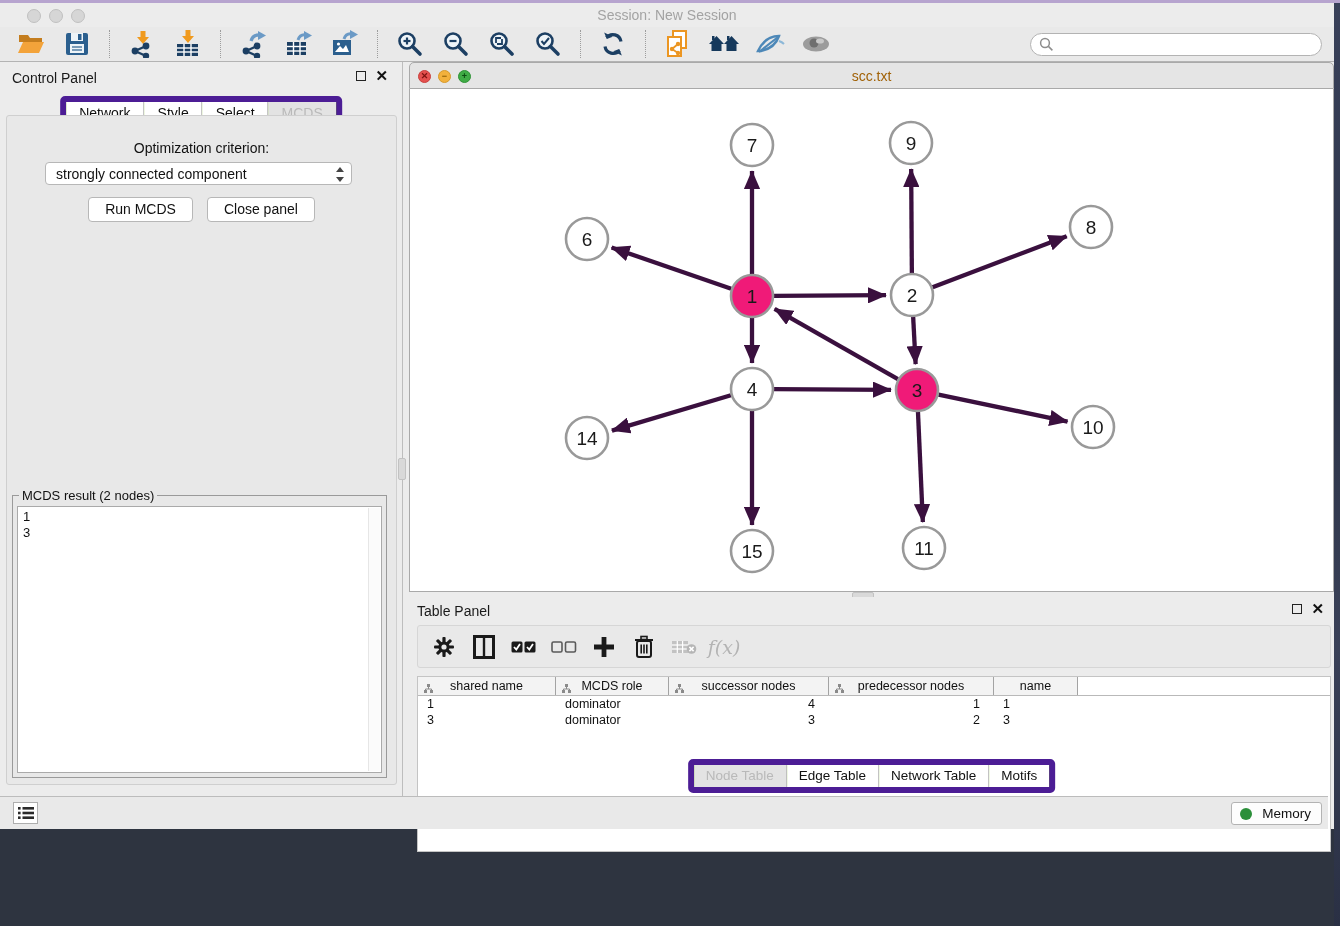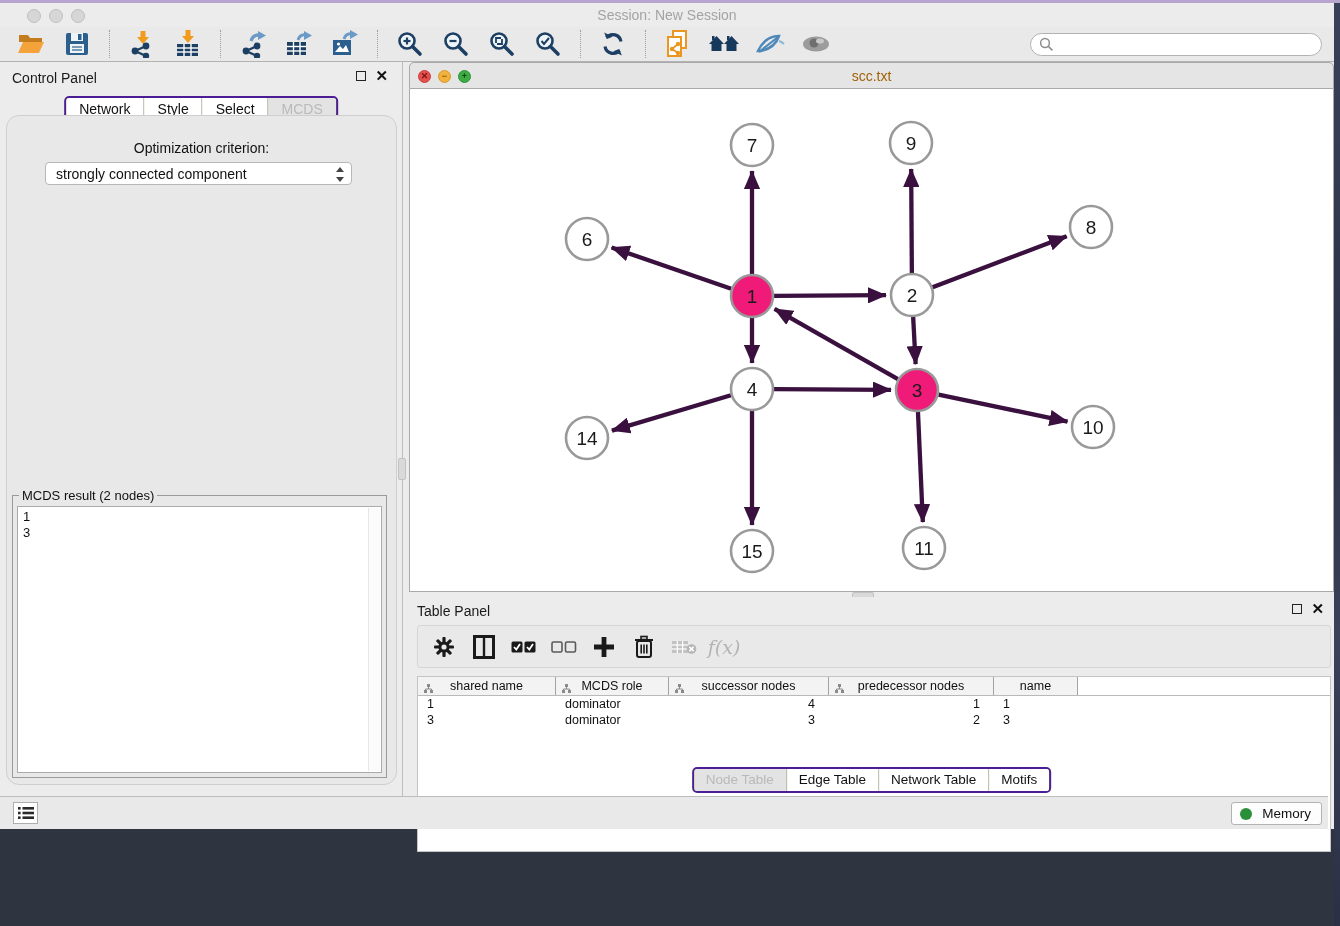--- a/index.html
+++ b/index.html
@@ -31,29 +31,29 @@
   .search-glyph { position:absolute; left:9px; top:4px; }
 
   
   .left-panel { position:absolute; left:0; top:59px; width:403px; bottom:33px; background:#ececec;
                 border-right:1px solid #bdbdbd; }
   .panel-head { position:absolute; top:8px; left:12px; font-size:14px; color:#1a1a1a; }
   .panel-head-btns { position:absolute; top:9px; right:14px; display:flex; gap:9px; align-items:center; }
   .float-btn { width:10px; height:10px; border:1.7px solid #222; display:inline-block; }
   .close-btn { font-size:15px; font-weight:bold; color:#111; line-height:10px; }
 
-  .seg-tabs { position:absolute; display:flex; border:2px solid #4c1d95; border-radius:5px; overflow:hidden;
+  .seg-tabs { position:absolute; display:flex; border:6px solid #4c1d95; border-radius:5px; overflow:hidden;
               background:#84cc16; box-shadow:0 0 0 0.5px rgba(255,255,255,.6) inset; }
   .ctrl-tabs { top:34px; left:50%; transform:translateX(-50%); }
   .seg { padding:3px 13px 4px; font-size:14px; background:#fff; color:#111; border-right:1px solid #b9b9b9; white-space:nowrap; }
   .seg:last-child { border-right:none; }
   .seg.active { background:#e3e3e3; color:#b9b9b9; }
 
   .panel-frame { position:absolute; top:53px; left:6px; right:5px; bottom:11px;
-                 background:#e8e8e8; border:1px solid #cfcfcf; border-radius:13px; }
+                 background:#e8e8e8; border:1px solid #cfcfcf; border-radius:3px; }
   .opt-label { position:absolute; top:24px; left:0; right:0; text-align:center; font-size:14px; color:#111; }
   .criterion { position:absolute; top:46px; left:38px; right:44px; height:23px; background:#fff;
                border:1px solid #b7b7b7; border-radius:4px; font-size:14px; color:#111;
                display:flex; align-items:center; padding-left:10px; }
   .stepper { position:absolute; right:4px; top:2px; }
   .btn-row { position:absolute; top:81px; left:0; right:0; display:flex; justify-content:center; gap:14px; }
   .mac-btn { background:#fff; border:1px solid #b7b7b7; border-radius:4px; font-size:14px; color:#111;
              padding:3px 16px 4px; font-family:"Liberation Sans",sans-serif; }
   .result-box { position:absolute; left:5px; right:9px; top:372px; bottom:6px;
                 border:1px solid #9a9a9a; background:#e8e8e8; }
@@ -304,20 +304,24 @@
     <div class="panel-frame">
       <div class="opt-label">Optimization criterion:</div>
       <div class="criterion">
         <span>strongly connected component</span>
         <span class="stepper">
           <svg width="14" height="19" viewBox="0 0 14 19">
               <path d="M7 2l4 5H3z" fill="#444"></path>
               <path d="M7 17l4-5H3z" fill="#444"></path>
             </svg>
         </span>
+      </div>
+      <div class="btn-row">
+        <button class="mac-btn">Run MCDS</button>
+        <button class="mac-btn">Close panel</button>
       </div>
       <fieldset class="result-box">
         <legend>MCDS result (2 nodes)</legend>
         <div class="result-area">
           <div id="result-lines">
               <div>1</div>
               <div>3</div>
             </div>
           <div class="result-scroll"></div>
         </div>

